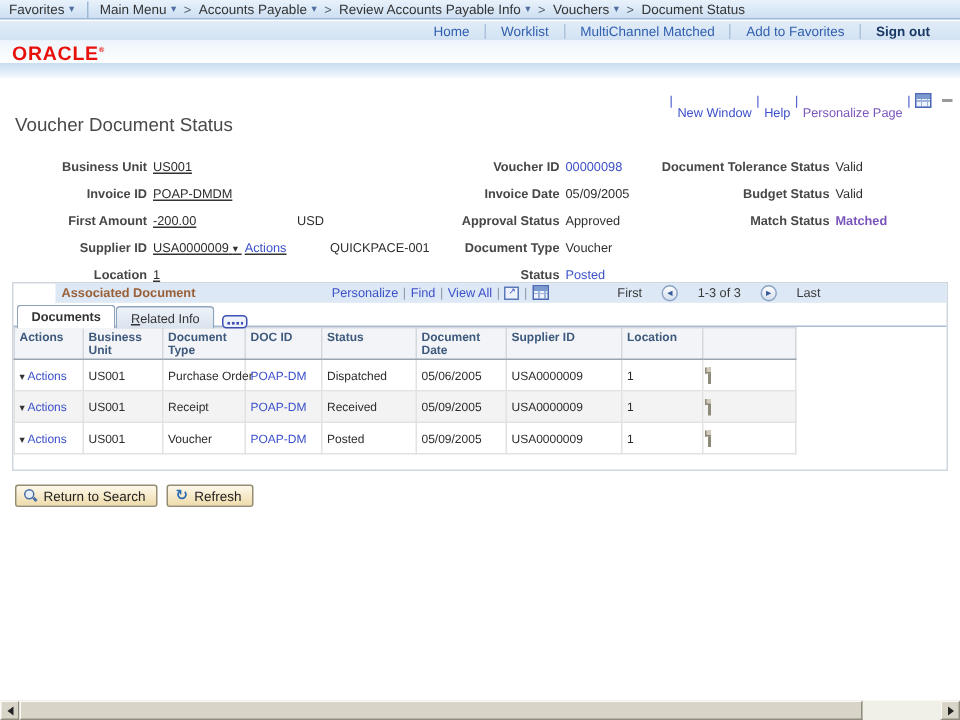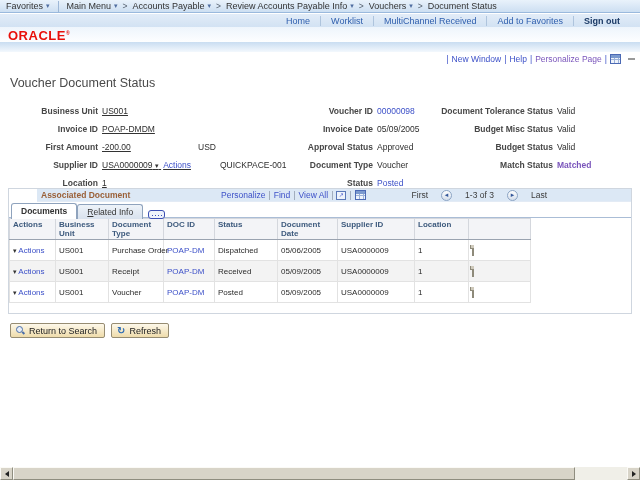--- a/index.html
+++ b/index.html
@@ -26,21 +26,21 @@
   .bar-brand { position:absolute; top:27px; left:0; width:640px; height:15px;
     background:linear-gradient(180deg,#eef5fc,#fdfeff); }
   .oracle { position:absolute; left:8px; top:1px; font-size:13px; font-weight:bold; letter-spacing:0.5px;
     color:var(--oracle-red,#e8100b); }
   .oracle sup { font-size:5px; vertical-align:super; }
   .band { position:absolute; top:42px; left:0; width:640px; height:10px;
     background:linear-gradient(180deg,#c9ddf1,#f3f8fd); }
   
   .page-links { position:absolute; top:54px; right:5px; display:flex; align-items:center; gap:3px;
     font-size:8.5px; }
-  .page-links a { text-decoration:none; color:var(--link-blue,#3c50c8); white-space:nowrap; }
+  .page-links a { text-decoration:none; color:var(--link-blue,#3c50c8); white-space:nowrap;margin-top:16px; }
   .page-links a.visited { color:var(--visited-purple,#7a55bb); }
   .pipe { color:var(--link-blue,#3c50c8); }
   .grid-icon { display:inline-block; width:11px; height:10px; border:1px solid #4b69b4; background:#eef3fb;
     background-image:
       linear-gradient(180deg,#7b9ace 0 3px,transparent 3px),
       repeating-linear-gradient(90deg,transparent 0 3px,#9db3d9 3px 4px),
       repeating-linear-gradient(0deg,transparent 0 3px,#9db3d9 3px 4px); }
   .dash-icon { display:inline-block; width:7px; height:2px; background:#9a9a9a; margin-left:4px; }
   
   .page-title { position:absolute; top:76px; left:10px; font-size:12.5px; font-weight:normal; color:#4a4a4a; }
@@ -159,21 +159,21 @@
     </span>
     <span class="gtsep">&gt;</span>
     <span class="crumb-item">
       <span>Document Status</span>
     </span>
   </div>
 
   <div class="bar-links">
     <a class="plink" href="#">Home</a>
     <a class="plink" href="#">Worklist</a>
-    <a class="plink" href="#">MultiChannel Received</a>
+    <a class="plink" href="#">MultiChannel Matched</a>
     <a class="plink" href="#">Add to Favorites</a>
     <a class="plink signout" href="#">Sign out</a>
   </div>
 
   <div class="bar-brand">
     <span class="oracle"><span>ORACLE</span><sup>®</sup></span>
   </div>
   <div class="band"></div>
 
   <div class="page-links">
@@ -225,23 +225,20 @@
       <div class="frow">
         <span class="flabel">Document Type</span><span class="fval">Voucher</span>
       </div>
       <div class="frow">
         <span class="flabel">Status</span><a class="fval link" href="#">Posted</a>
       </div>
     </div>
     <div class="fcol fcol3">
       <div class="frow">
         <span class="flabel">Document Tolerance Status</span><span class="fval">Valid</span>
-      </div>
-      <div class="frow">
-        <span class="flabel">Budget Misc Status</span><span class="fval">Valid</span>
       </div>
       <div class="frow">
         <span class="flabel">Budget Status</span><span class="fval">Valid</span>
       </div>
       <div class="frow">
         <span class="flabel">Match Status</span><a class="fval vlink" href="#">Matched</a>
       </div>
     </div>
   </div>
 

